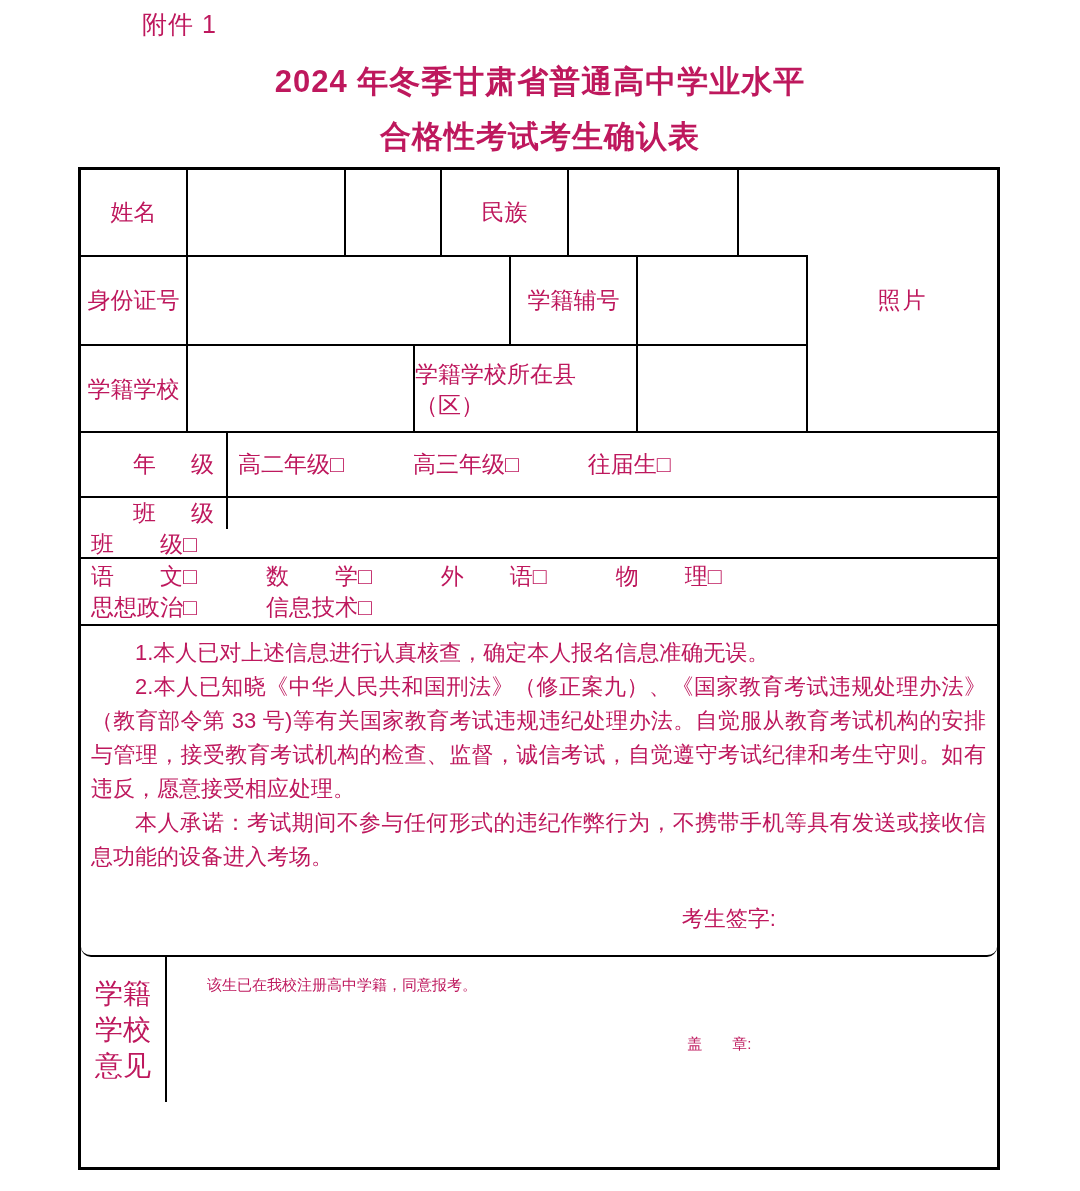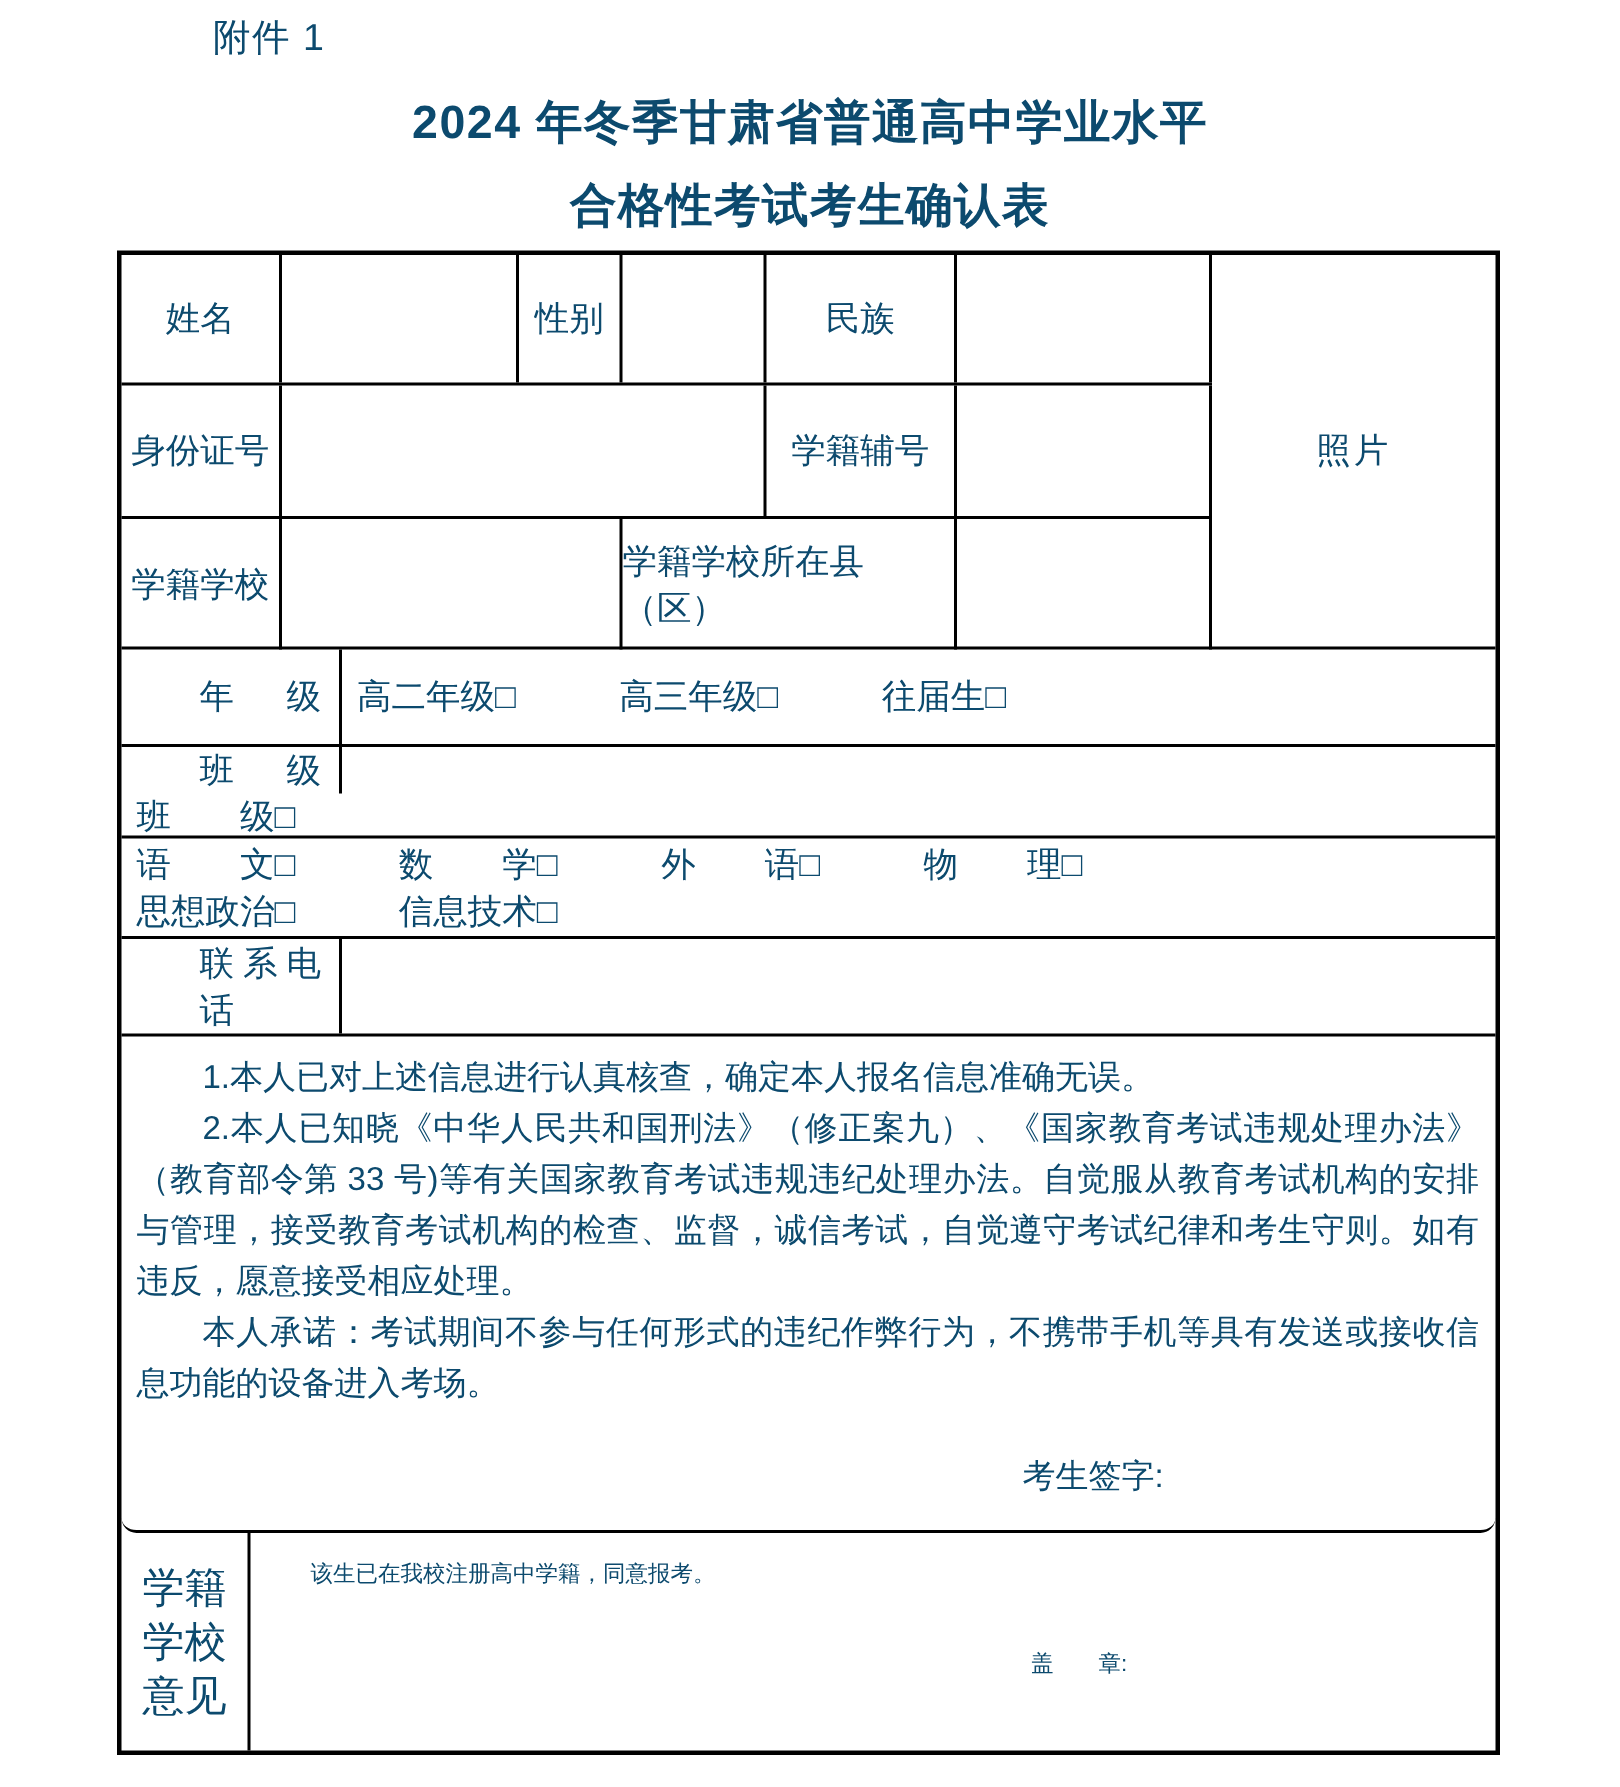--- a/index.html
+++ b/index.html
@@ -2,21 +2,21 @@
 <html><head>
 <meta charset="utf-8">
 <style>
   * { margin: 0; padding: 0; box-sizing: border-box; }
   html, body { background: #ffffff; }
   .page {
     position: relative;
     width: 1080px;
     height: 1191px;
     background: #ffffff;
-    color: #0c4a6e;
+    color: #be185d;
     font-family: "Liberation Sans", "DejaVu Sans", sans-serif;
     overflow: hidden;
   }
   .attachment {
     position: absolute;
     left: 142px;
     top: 8px;
     font-size: 25px;
     letter-spacing: 1px;
   }
@@ -133,21 +133,20 @@
     <div>合格性考试考生确认表</div>
   </div>
 
   <div class="form-table">
 
     <div class="top-section">
       <div class="top-left">
         <div class="row r1">
           <div class="cell w-c1">姓名</div>
           <div class="cell w-c2"></div>
-          <div class="cell w-c3">性别</div>
           <div class="cell w-c4"></div>
           <div class="cell w-c5">民族</div>
           <div class="cell w-c6"></div>
         </div>
         <div class="row r2">
           <div class="cell w-c1">身份证号</div>
           <div class="cell w-s234"></div>
           <div class="cell w-c5">学籍辅号</div>
           <div class="cell w-c6"></div>
         </div>
@@ -181,26 +180,20 @@
       </div>
     </div>
 
     <div class="row r6">
       <div class="frow-content">
         <div class="subj-line">语　　文□　　　数　　学□　　　外　　语□　　　物　　理□</div>
         <div class="subj-line">思想政治□　　　信息技术□</div>
       </div>
     </div>
 
-    <div class="row r7">
-      <div class="frow-label">
-        <span>联系电话</span>
-      </div>
-      <div class="frow-content"></div>
-    </div>
 
     <div class="decl">
       <p>1.本人已对上述信息进行认真核查，确定本人报名信息准确无误。</p>
       <p>2.本人已知晓《中华人民共和国刑法》（修正案九）、《国家教育考试违规处理办法》（教育部令第 33 号)等有关国家教育考试违规违纪处理办法。自觉服从教育考试机构的安排与管理，接受教育考试机构的检查、监督，诚信考试，自觉遵守考试纪律和考生守则。如有违反，愿意接受相应处理。</p>
       <p>本人承诺：考试期间不参与任何形式的违纪作弊行为，不携带手机等具有发送或接收信息功能的设备进入考场。</p>
       <div class="signature-line">考生签字:</div>
     </div>
 
     <div class="brow">
       <div class="brow-label">

